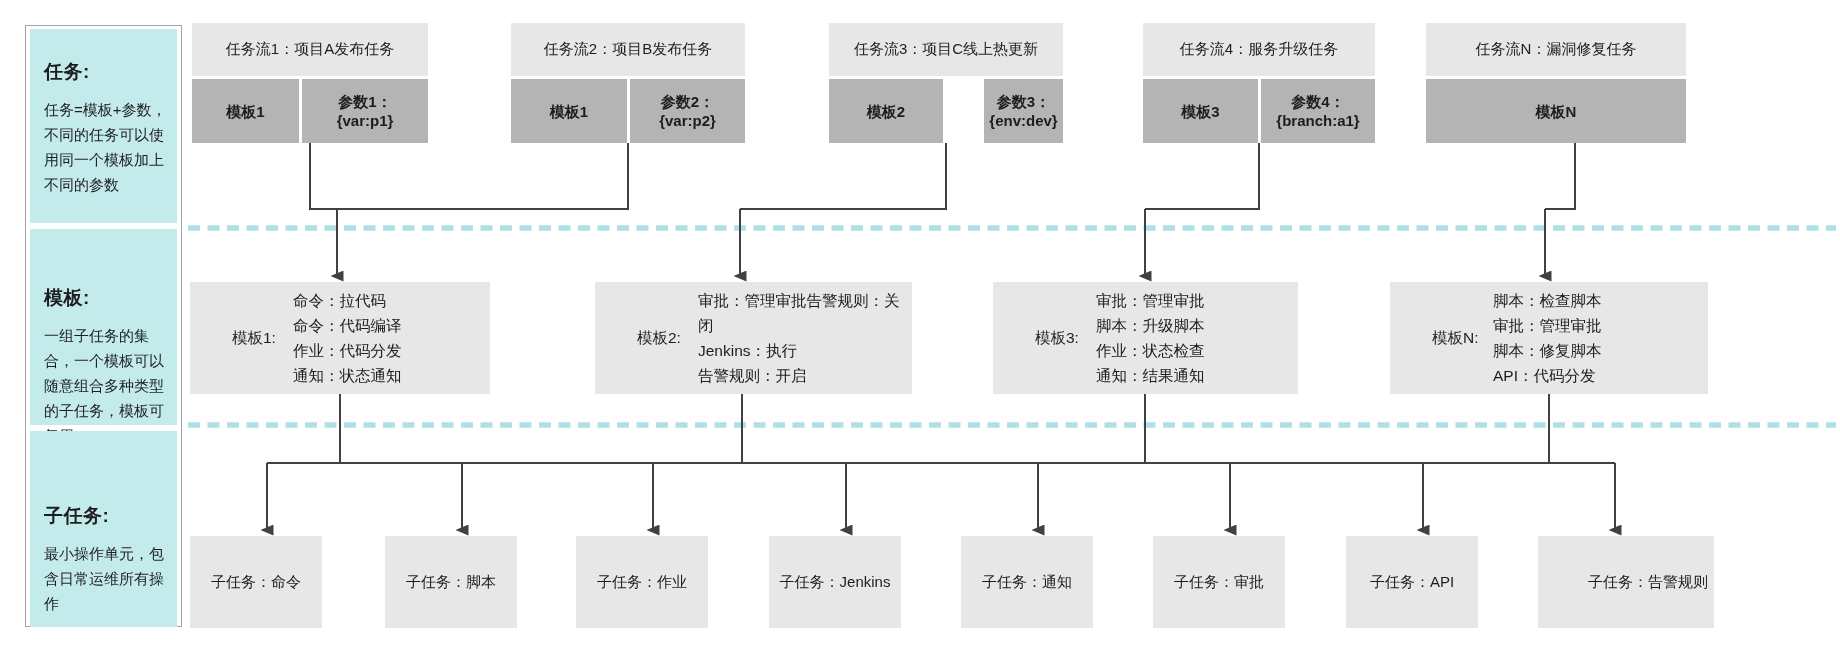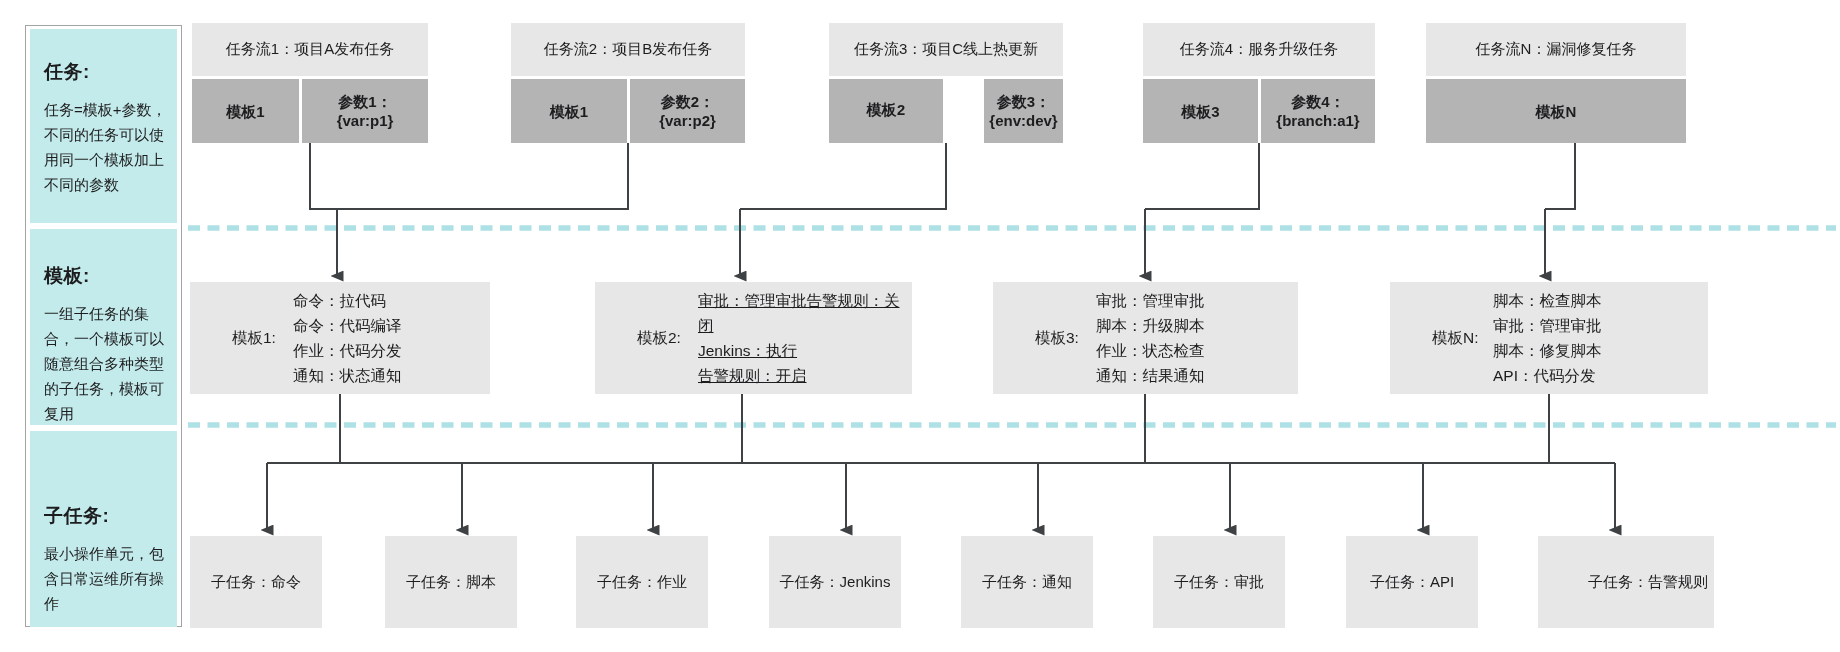--- a/index.html
+++ b/index.html
@@ -77,21 +77,21 @@
     </g>
   </svg>
 
   <div class="boxlayer">
 
     <div class="side-col">
       <div class="side-sec" style="top:3px;height:194px;padding-top:30px;">
         <div class="t">任务:</div>
         <div class="b">任务=模板+参数，不同的任务可以使用同一个模板加上不同的参数</div>
       </div>
-      <div class="side-sec" style="top:203px;height:196px;padding-top:34px;">
+      <div class="side-sec" style="top:203px;height:196px;padding-top:56px;">
         <div class="t">模板:</div>
         <div class="b">一组子任务的集合，一个模板可以随意组合多种类型的子任务，模板可复用</div>
       </div>
       <div class="side-sec" style="top:405px;height:196px;padding-top:72px;">
         <div class="t">子任务:</div>
         <div class="b">最小操作单元，包含日常运维所有操作</div>
       </div>
     </div>
 
     <div class="task" style="left:192px;width:236px;">
@@ -112,21 +112,21 @@
         <div class="cell" style="flex:1;">
           <span>参数2：</span>
           <span>{var:p2}</span>
         </div>
       </div>
     </div>
 
     <div class="task" style="left:829px;width:234px;">
       <div class="hd">任务流3：项目C线上热更新</div>
       <div class="row">
-        <div class="cell" style="width:114px;font-family:Liberation Mono, monospace;">模板2</div>
+        <div class="cell" style="width:114px;">模板2</div>
         <div class="cell" style="flex:1;margin-left:38px;">
           <span>参数3：</span>
           <span>{env:dev}</span>
         </div>
       </div>
     </div>
 
     <div class="task" style="left:1143px;width:232px;">
       <div class="hd">任务流4：服务升级任务</div>
       <div class="row">
@@ -150,21 +150,21 @@
       <div class="lines">
         <div>命令：拉代码</div>
         <div>命令：代码编译</div>
         <div>作业：代码分发</div>
         <div>通知：状态通知</div>
       </div>
     </div>
 
     <div class="tpl" style="left:595px;width:317px;">
       <div class="lbl">模板2:</div>
-      <div class="lines" style="width:205px;text-decoration:underline;">
+      <div class="lines" style="width:205px;">
         <div>审批：管理审批告警规则：关闭</div>
         <div>Jenkins：执行</div>
         <div>告警规则：开启</div>
       </div>
     </div>
 
     <div class="tpl" style="left:993px;width:305px;">
       <div class="lbl">模板3:</div>
       <div class="lines">
         <div>审批：管理审批</div>

